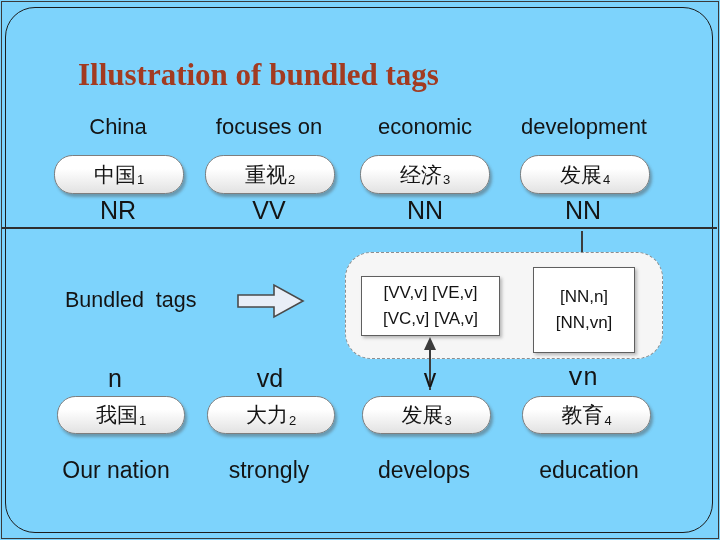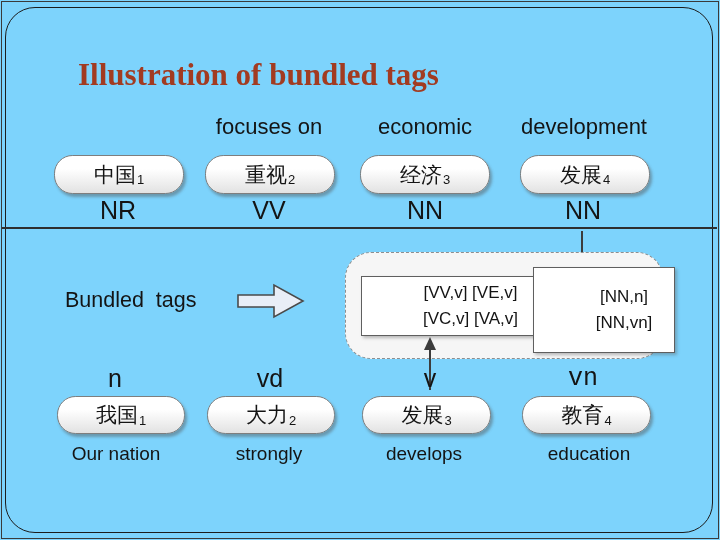--- a/index.html
+++ b/index.html
@@ -4,50 +4,51 @@
 <style>
   html,body{margin:0;padding:0;background:#ffffff;}
   .stage{position:relative;width:720px;height:540px;background:#7dd3fc;overflow:hidden;
          font-family:"Liberation Sans",sans-serif;color:#141414;}
   .outer-edge{position:absolute;inset:1px;border:1px solid #3a3a3a;pointer-events:none;}
   .slide-frame{position:absolute;left:5px;top:7px;right:7px;bottom:7px;
                border:1.6px solid #1c1c1c;border-radius:30px;}
   .abs{position:absolute;}
   .title{font-family:"Liberation Serif",serif;font-weight:700;font-size:31px;letter-spacing:0px;}
   .en-word{font-size:22px;text-align:center;width:180px;}
-  .en-word-b{font-size:19px;text-align:center;width:180px;}
+  .en-word-b{font-size:23px;text-align:center;width:180px;margin-top:14px;}
   .pos{font-size:25px;text-align:center;width:180px;}
   .pill{width:128px;height:37px;border:1.4px solid #7e7e7e;border-radius:18.5px;
         background:linear-gradient(180deg,#ffffff 35%,#e2e2e2 100%);
         box-shadow:2px 3px 3px rgba(80,80,80,.45);
         display:flex;align-items:center;justify-content:center;
         font-family:"Liberation Serif","DejaVu Serif",serif;font-size:21px;}
   .pill .sub{font-size:13px;transform:translateY(5px);margin-left:1px;
              font-family:"Liberation Sans",sans-serif;}
   .divider{height:2px;background:#2e2e2e;}
   .dashed-box{border:1.6px dashed #8f8f8f;border-radius:26px;background:#f6f6f6;}
   .tag-box{background:#ffffff;border:1.2px solid #5f5f5f;box-shadow:2px 2px 3px rgba(90,90,90,.4);
-           display:flex;flex-direction:column;align-items:center;justify-content:center;padding-left:40px;}
+           display:flex;flex-direction:column;align-items:center;justify-content:center;}
   .tag-box span{font-size:17px;line-height:26px;white-space:pre;}
   .bundled-label{font-size:21.5px;white-space:pre;}
   .vline{width:2px;background:#3c3c3c;}
   .arrowhead-down{width:0;height:0;border-left:6px solid transparent;border-right:6px solid transparent;
                   border-top:13px solid #3c3c3c;}
   .arrowhead-up{width:0;height:0;border-left:6px solid transparent;border-right:6px solid transparent;
                 border-bottom:13px solid #3c3c3c;}
 </style>
 </head>
 <body>
 
 <div class="stage">
   <div class="outer-edge"></div>
   <div class="slide-frame"></div>
 
   <div class="abs title" style="left:78px;top:57px;color:#A23B21;">Illustration of bundled tags</div>
 
+  <div class="abs en-word" style="left:28px;top:114px;">China</div>
   <div class="abs en-word" style="left:179px;top:114px;">focuses on</div>
   <div class="abs en-word" style="left:335px;top:114px;">economic</div>
   <div class="abs en-word" style="left:494px;top:114px;">development</div>
 
   <div class="abs pill" style="left:54px;top:155px;">
     <span>中国</span>
       <span class="sub">1</span>
   </div>
   <div class="abs pill" style="left:205px;top:155px;">
     <span>重视</span>

